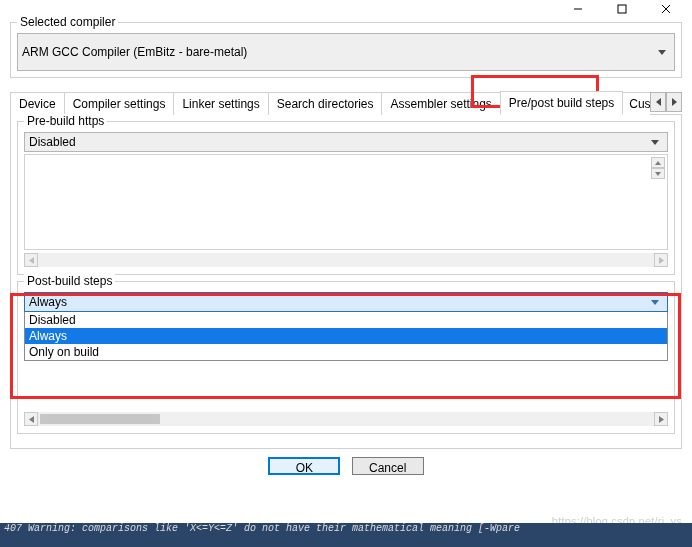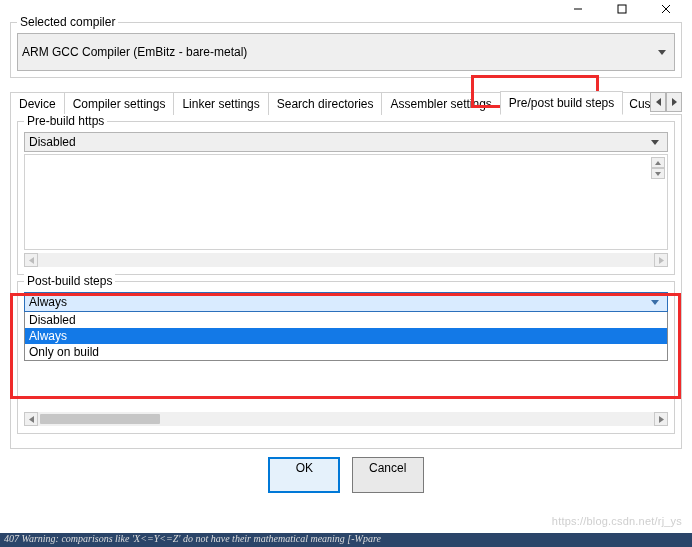--- a/index.html
+++ b/index.html
@@ -49,25 +49,25 @@
 .highlight-tab-box { position: absolute; border: 3px solid #ef2a2a; pointer-events: none; }
 .highlight-post-box { position: absolute; border: 3px solid #ef2a2a; pointer-events: none; }
 
 .combo-open { width: 100%; border: 1px solid #2b6fbb; background: #d9ebff; display: flex; align-items: center; padding: 0 4px; height: 20px; }
 .combo-open .combo-text { flex:1; }
 .dropdown-list { width: 100%; border:1px solid #8b8b8b; border-top:none; background:#fff; }
 .dropdown-list .opt { padding: 1px 4px; }
 .dropdown-list .opt.selected { background:#1379e7; color:#fff; }
 
 .button-row { text-align:center; padding: 8px 0 6px 0; }
-.btn-std { display:inline-block; min-width:72px; height:36px; line-height:20px; border:1px solid #7a7a7a; background:#e9e9e9; margin:0 4px; text-align:center; }
+.btn-std { display:inline-block; min-width:72px; height:18px; line-height:20px; border:1px solid #7a7a7a; background:#e9e9e9; margin:0 4px; text-align:center; }
 .btn-std.default { border:2px solid #0078d7; background:#e5f1fb; line-height:18px; }
 
 .watermark { position:absolute; right:10px; bottom:20px; color:#cfcfcf; font-size:11px; letter-spacing:0.2px; pointer-events:none; }
-.bottom-strip { position:absolute; left:0; right:0; bottom:0; height:14px; background:#2b4569; color:#dcdcdc; font-family:Liberation Serif, serif; font-size:10px; padding:0 4px; overflow:hidden; white-space:nowrap; font-style:italic; }
+.bottom-strip { position:absolute; left:0; right:0; bottom:0; height:24px; background:#2b4569; color:#dcdcdc; font-family:Liberation Mono, monospace; font-size:10px; padding:0 4px; overflow:hidden; white-space:nowrap; font-style:italic; }
 
 </style>
 </head>
 <body>
 
 <div class="titlebar">
   <div class="btn">
       <svg viewBox="0 0 10 10">
         <line x1="1" y1="5" x2="9" y2="5" stroke="#000" stroke-width="1"></line>
       </svg>

